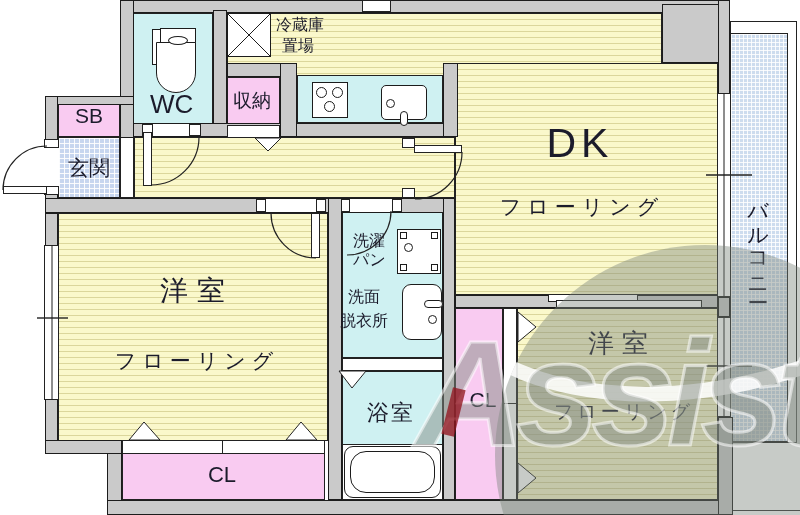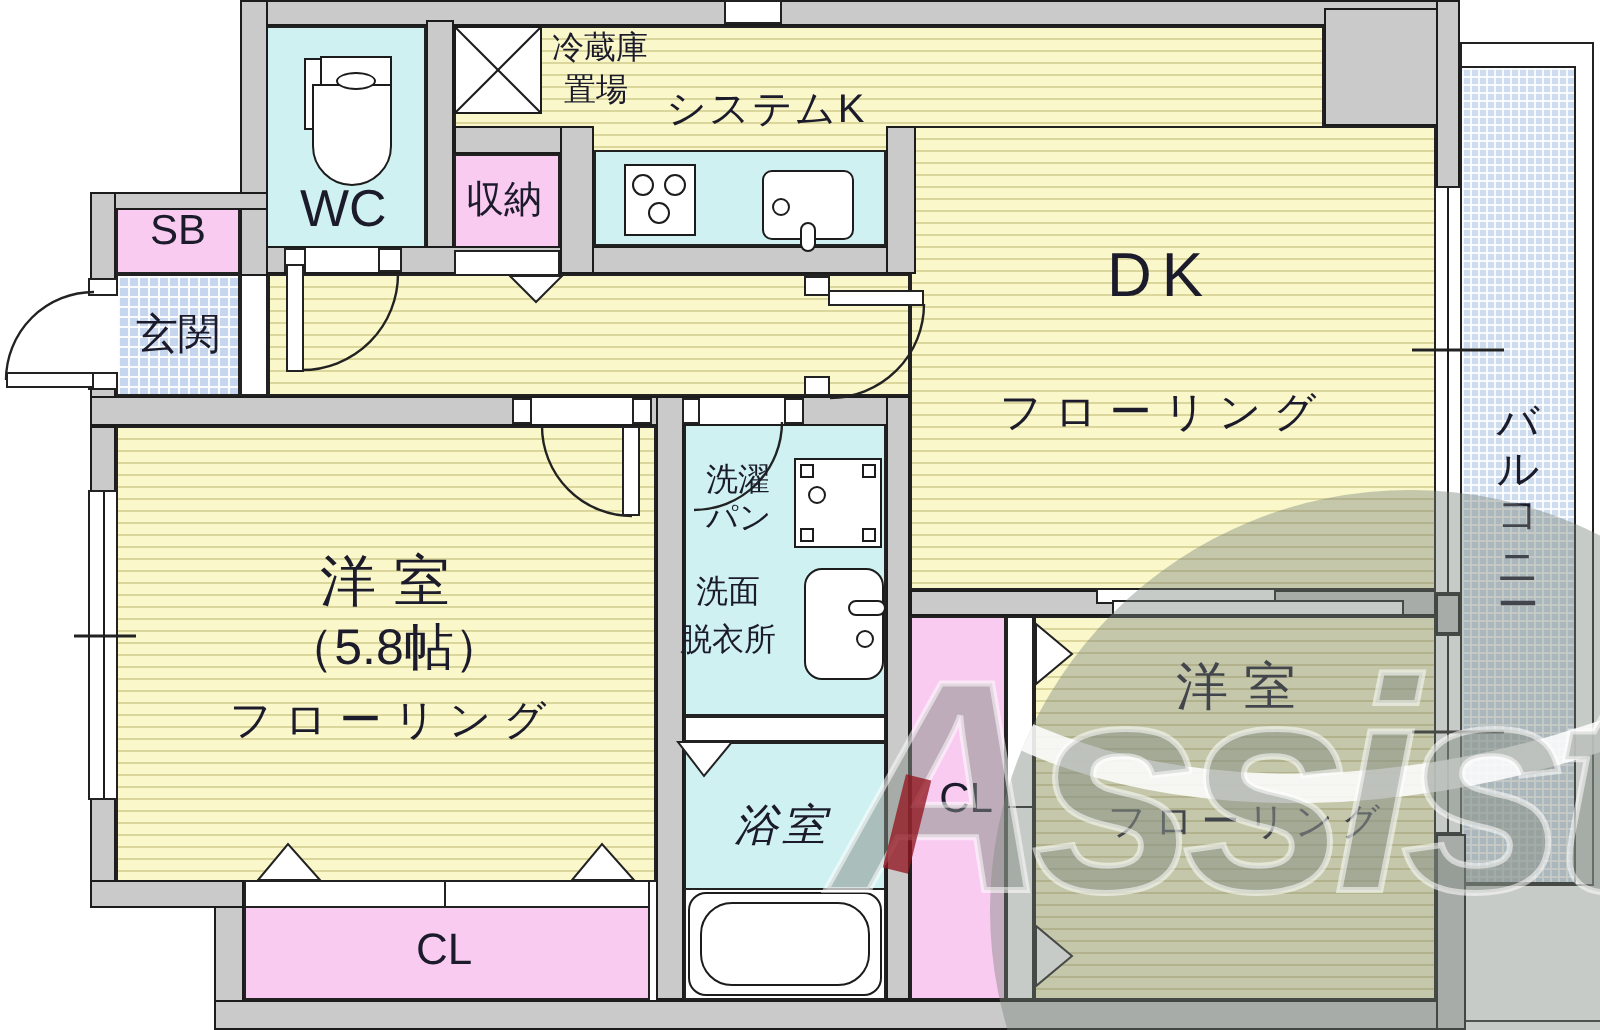--- a/index.html
+++ b/index.html
@@ -176,38 +176,36 @@
       <line x1="228" y1="14" x2="270" y2="56"></line>
       <line x1="270" y1="14" x2="228" y2="56"></line>
       <line x1="52" y1="246" x2="52" y2="399"></line>
       <line x1="724" y1="94" x2="724" y2="296"></line>
       <line x1="724" y1="318" x2="724" y2="416"></line>
     </g>
   </svg>
 
   <div class="lbl z50" style="left:276px;top:17px;font-size:16px;">冷蔵庫</div>
   <div class="lbl z50" style="left:282px;top:38px;font-size:16px;">置場</div>
-  <div class="lbl z50" style="left:333px;top:45px;font-size:20px;letter-spacing:1px;">システムK</div>
   <div class="lbl z50" style="left:150px;top:91px;font-size:26px;">WC</div>
   <div class="lbl z50" style="left:233px;top:91px;font-size:19px;">収納</div>
   <div class="lbl z50" style="left:75px;top:105px;font-size:21px;">SB</div>
   <div class="lbl z50" style="left:68px;top:157px;font-size:21px;">玄関</div>
 
-  <div class="lbl ctr z50" style="left:580px;top:122px;font-size:31px;letter-spacing:5px;">DK</div>
+  <div class="lbl ctr z50" style="left:580px;top:122px;font-size:41px;letter-spacing:5px;">DK</div>
   <div class="lbl ctr z50" style="left:582px;top:196px;font-size:21px;letter-spacing:6px;">フローリング</div>
 
   <div class="lbl ctr z50" style="left:197px;top:276px;font-size:28px;letter-spacing:9px;">洋室</div>
-  <div class="lbl ctr z50" style="left:197px;top:311px;font-size:25px;">（5.8帖）</div>
   <div class="lbl ctr z50" style="left:197px;top:350px;font-size:21px;letter-spacing:6px;">フローリング</div>
 
   <div class="lbl z50" style="left:353px;top:233px;font-size:16px;">洗濯</div>
   <div class="lbl z50" style="left:353px;top:252px;font-size:16px;">パン</div>
   <div class="lbl z50" style="left:348px;top:289px;font-size:16px;text-align:right;">洗面</div>
   <div class="lbl z50" style="left:340px;top:313px;font-size:16px;">脱衣所</div>
-  <div class="lbl ctr z50" style="left:391px;top:401px;font-size:22px;letter-spacing:2px;font-style:italic;">浴室</div>
+  <div class="lbl ctr z50" style="left:391px;top:401px;font-size:22px;letter-spacing:2px;">浴室</div>
 
   <div class="lbl ctr z50" style="left:222px;top:463px;font-size:22px;">CL</div>
   <div class="lbl ctr z50" style="left:483px;top:389px;font-size:21px;">CL</div>
 
   <div class="lbl ctr z50" style="left:622px;top:330px;font-size:26px;letter-spacing:8px;">洋室</div>
   <div class="lbl ctr z50" style="left:624px;top:402px;font-size:19px;letter-spacing:4px;">フローリング</div>
 
   <div class="lbl z50" style="left:747px;top:187px;font-size:21px;writing-mode:vertical-rl;letter-spacing:2px;">バルコニー</div>
 
   <div id="wm-circle">

